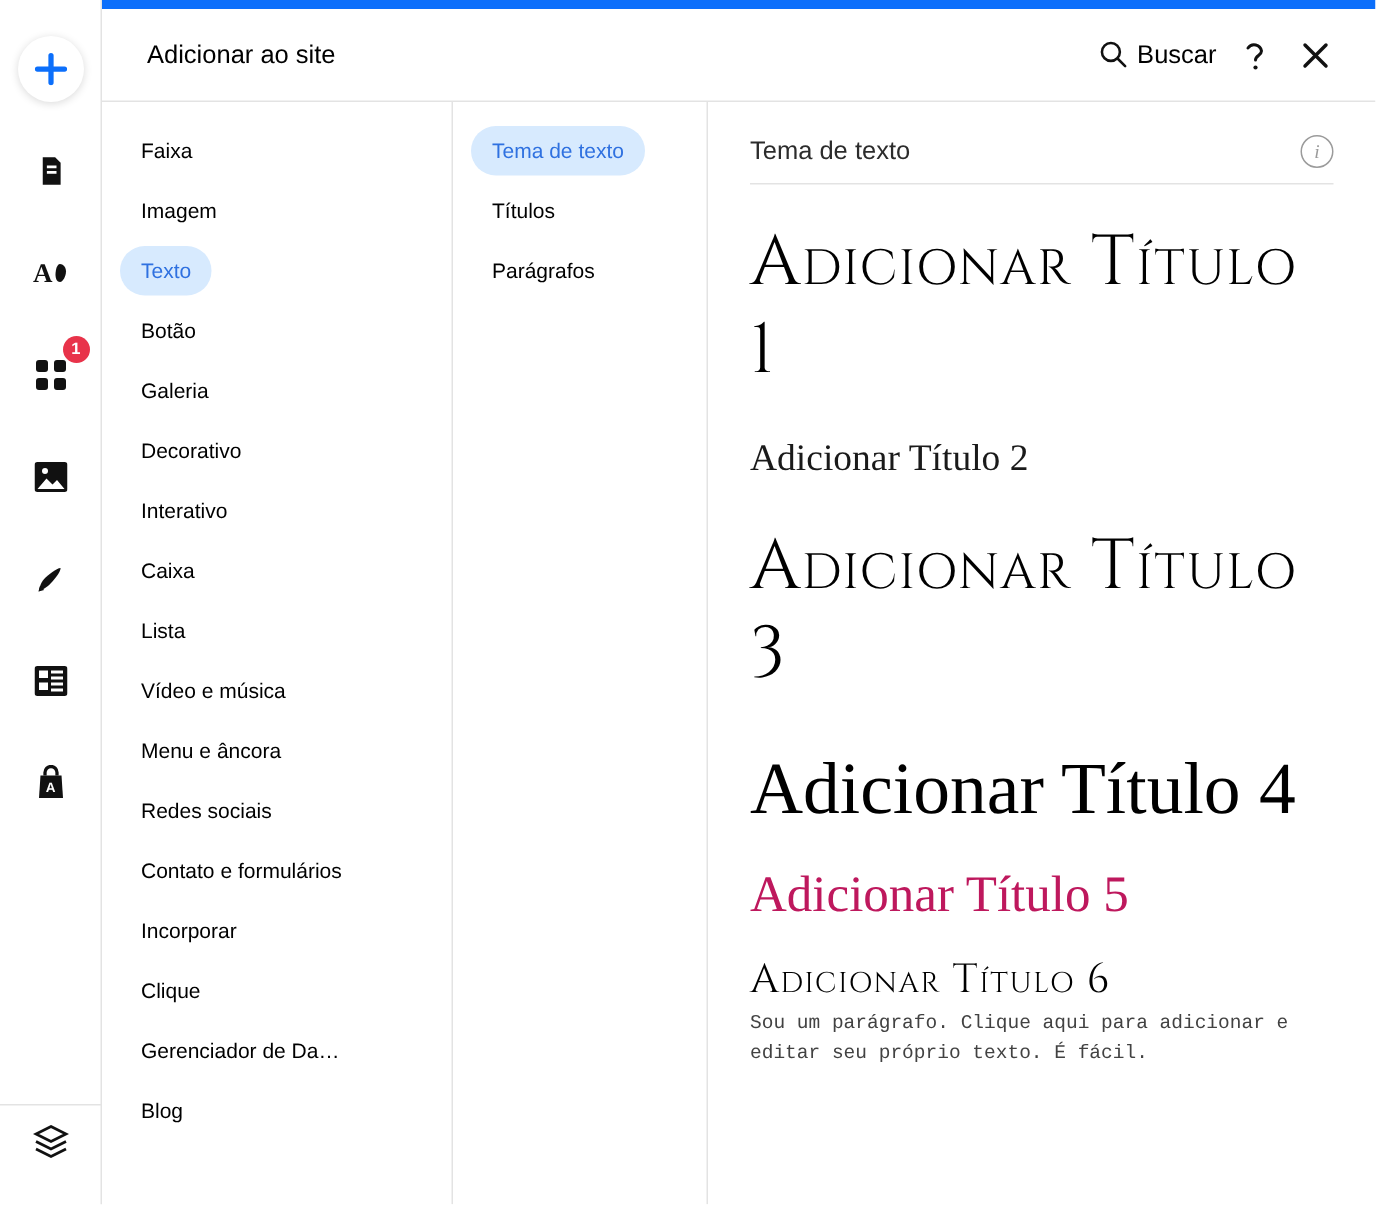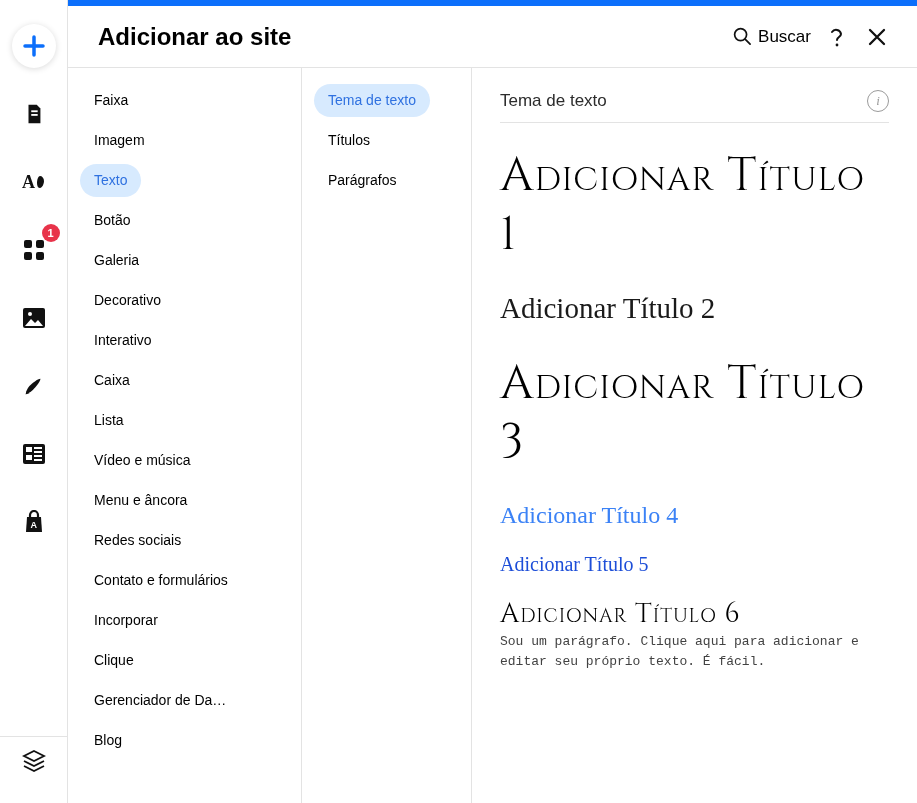--- a/index.html
+++ b/index.html
@@ -87,22 +87,22 @@
     background: #fff;
   }
   .panel-header {
     height: 62px;
     display: flex;
     align-items: center;
     padding: 0 20px 0 30px;
     border-bottom: 1px solid #e3e3e3;
   }
   .panel-title {
-    font-size: 24px;
-    font-weight: 700;
+    font-size: 17px;
+    font-weight: 400;
     flex: 1;
   }
   .header-action {
     display: flex;
     gap: 6px;
     font-size: 17px;
     cursor: pointer;
     margin-left: 10px;
     padding: 4px 6px;
   }
@@ -183,24 +183,24 @@
     color: #9b9b9b;
     font-size: 13px;
     cursor: pointer;
   }
   .serif-caps {
     font-family: "Trajan Pro", "Cinzel", Didot, "Bodoni MT", Georgia, serif;
     font-variant: small-caps;
     letter-spacing: 1px;
   }
   .h1s { font-size: 47px; line-height: 1.25; margin-bottom: 27px; font-weight: 400; }
-  .h2s { font-family: Georgia, serif; font-size: 29px; margin-bottom: 30px; font-weight: 400; color:#1a1a1a;}
+  .h2s { font-family: Georgia, serif; font-size: 25px; margin-bottom: 30px; font-weight: 400; color:#1a1a1a;}
   .h3s { font-size: 47px; line-height: 1.25; margin-bottom: 30px; font-weight: 400;}
-  .h4s { font-family: Georgia, serif; font-size: 24px; margin-bottom: 24px; font-weight: 400; color:#3b82f6;}
-  .h5s { font-family: Georgia, serif; font-size: 20px; margin-bottom: 20px; font-weight: 400; color:#1d4ed8;}
+  .h4s { font-family: Georgia, serif; font-size: 49px; margin-bottom: 24px; font-weight: 400; color:#000000;}
+  .h5s { font-family: Georgia, serif; font-size: 34px; margin-bottom: 20px; font-weight: 400; color:#be185d;}
   .h6s { font-size: 27px; margin-bottom: 0; font-weight: 400; }
   .para { font-family: Liberation Mono, monospace; font-size: 13px; line-height: 1.5; color: #424242; margin-bottom: 8px;}
   .preview-item { cursor: pointer; }
 </style>
 </head>
 <body>
 
 <div class="topbar-accent"></div>
 
 <div class="leftbar">

